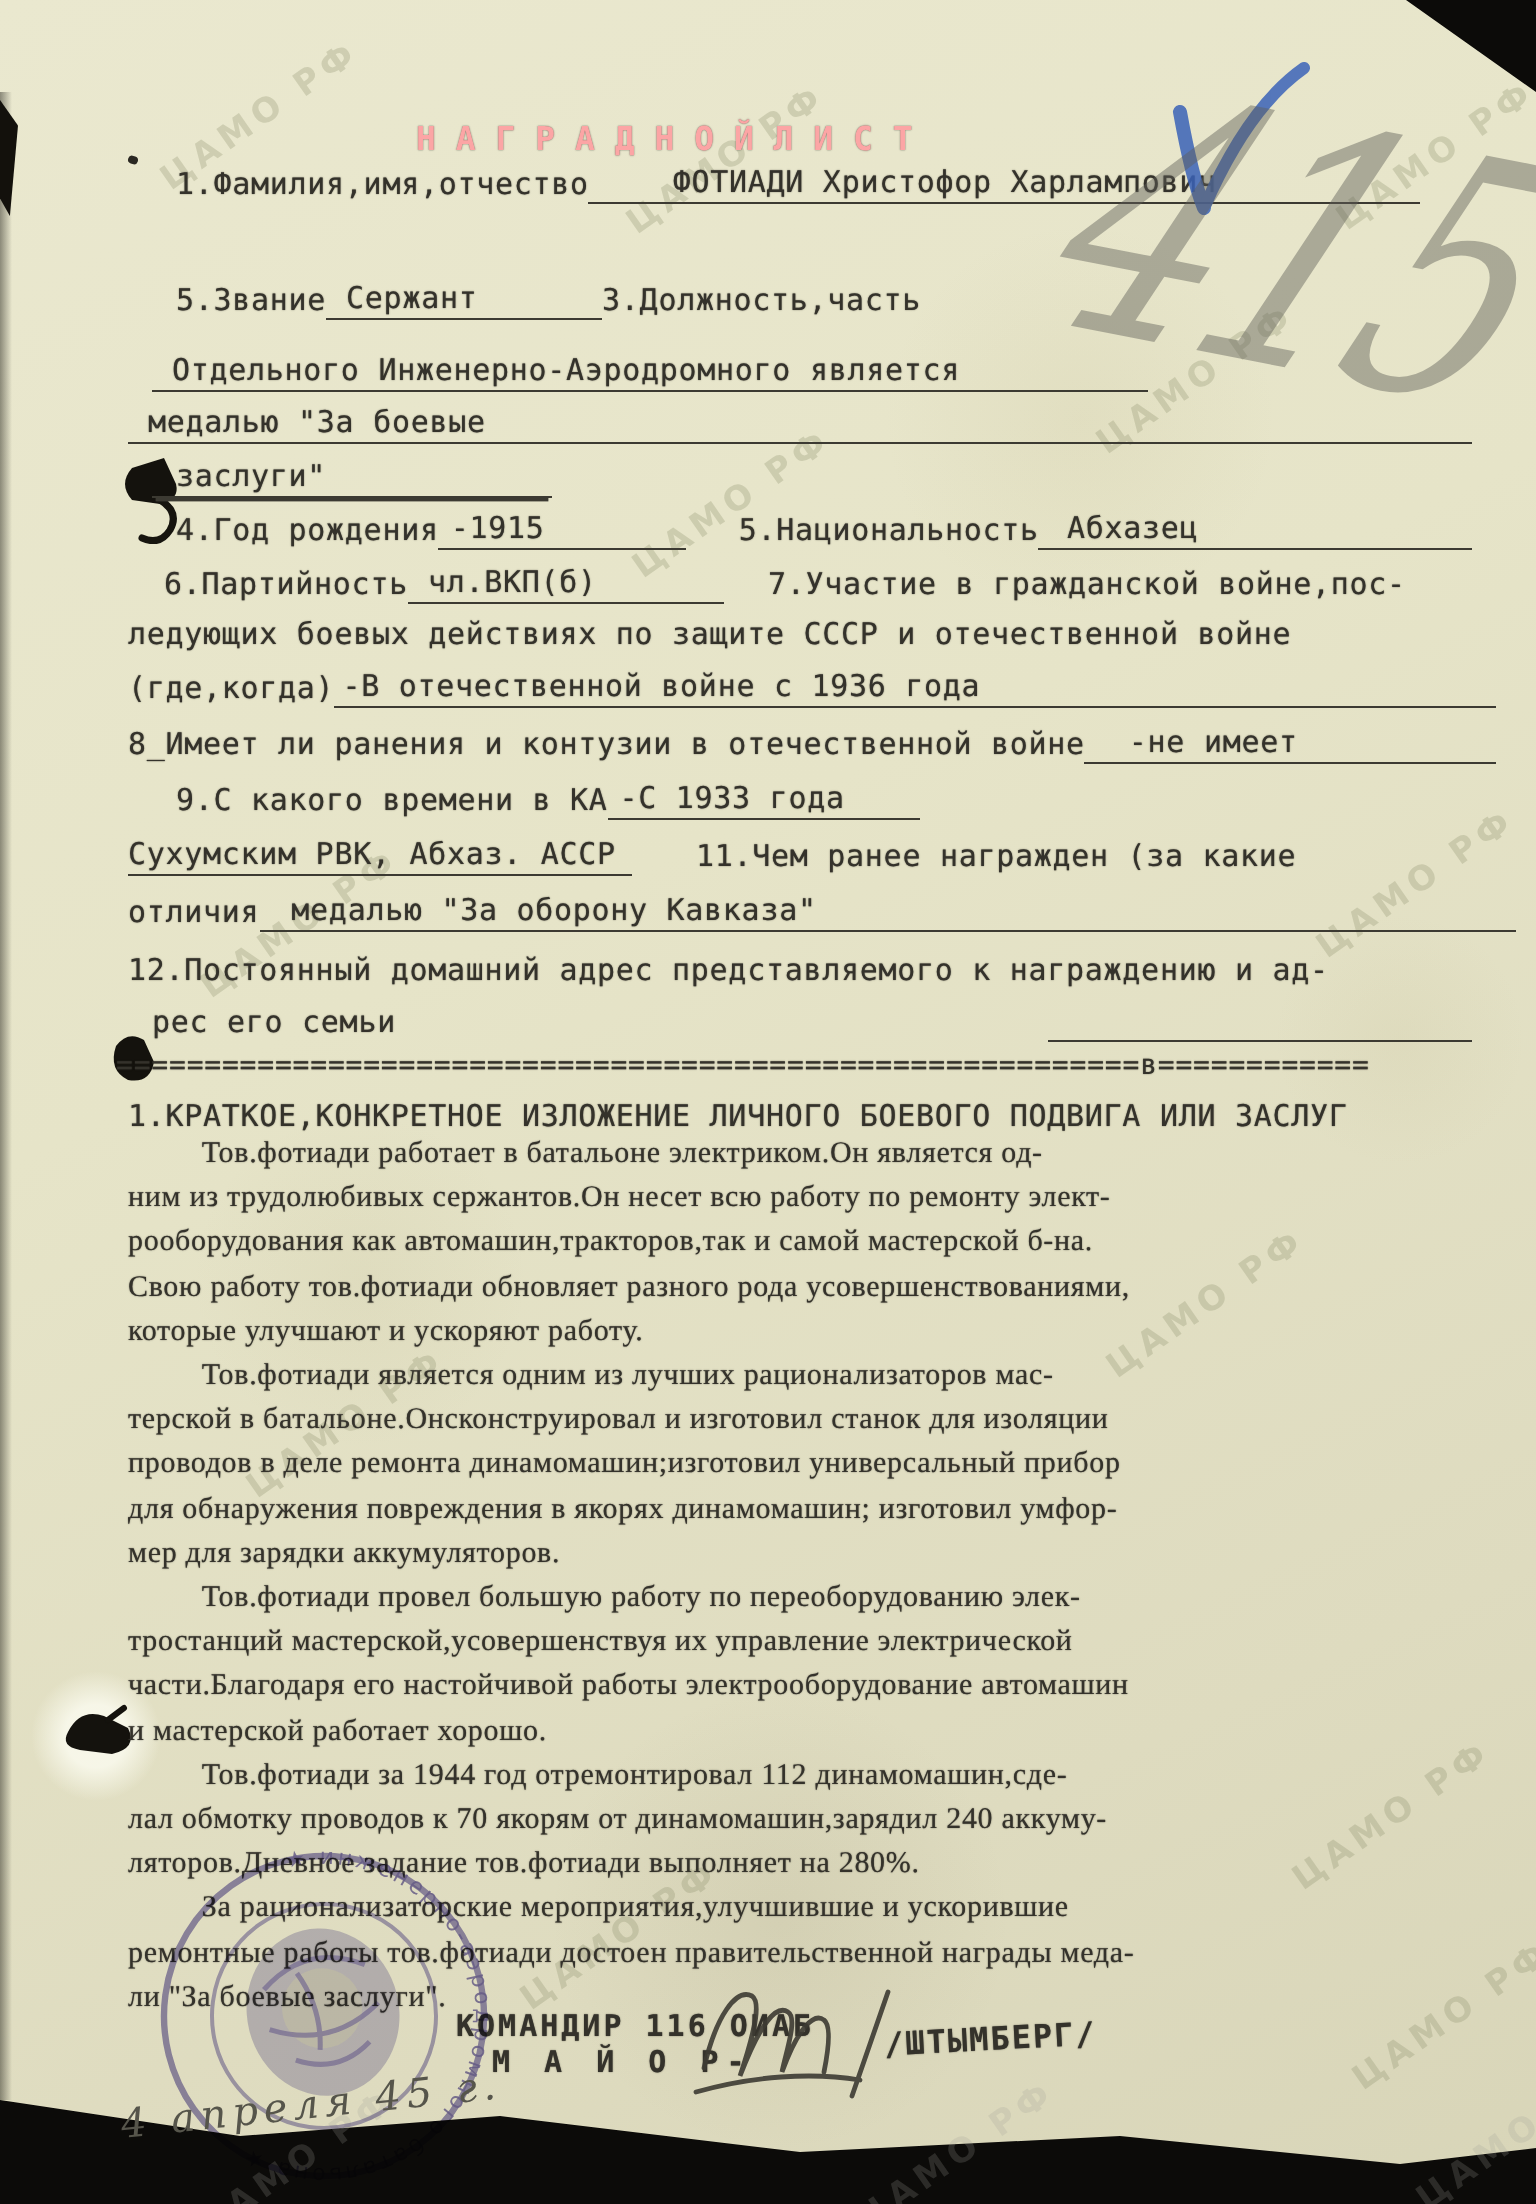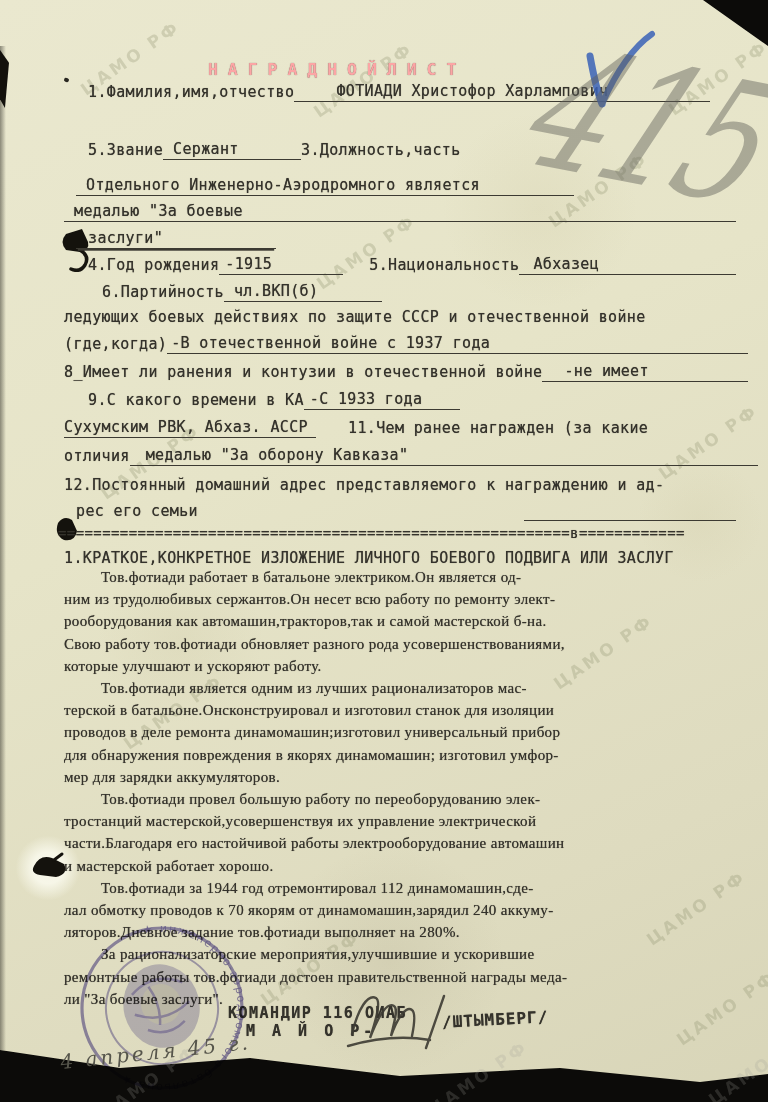--- a/index.html
+++ b/index.html
@@ -99,33 +99,34 @@
 </div>
 
 <div class="line tw" style="top:255px;left:88px;width:648px">
   <span>4.Год рождения</span>
   <span class="u" style="width:118px;padding-left:6px">-1915</span>
   <span style="width:26px"></span>
   <span>5.Национальность</span>
   <span class="u fill" style="padding-left:14px">Абхазец</span>
 </div>
 
-<div class="line tw" style="top:282px;left:102px;width:648px">
+<div class="line tw" style="top:282px;left:82px;width:648px">
   <span>6.Партийность</span>
   <span class="u" style="width:148px;padding-left:10px">чл.ВКП(б)</span>
   <span style="width:22px"></span>
+  <span>7.Участие в гражданской войне,пос-</span>
 </div>
 
 <div class="line tw" style="top:308px;left:64px">
   <span>ледующих боевых действиях по защите СССР и отечественной войне</span>
 </div>
 
 <div class="line tw" style="top:334px;left:64px;width:684px">
   <span>(где,когда)</span>
-  <span class="u fill" style="padding-left:4px">-В отечественной войне с 1937 года</span>
+  <span class="u fill" style="padding-left:4px">-В отечественной войне с 1936 года</span>
 </div>
 
 <div class="line tw" style="top:362px;left:64px;width:684px">
   <span>8_Имеет ли ранения и контузии в отечественной войне</span>
   <span class="u fill" style="padding-left:22px">-не имеет</span>
 </div>
 
 <div class="line tw" style="top:390px;left:88px;width:648px">
   <span>9.С какого времени в КА</span>
   <span class="u" style="width:150px;padding-left:6px">-С 1933 года</span>

